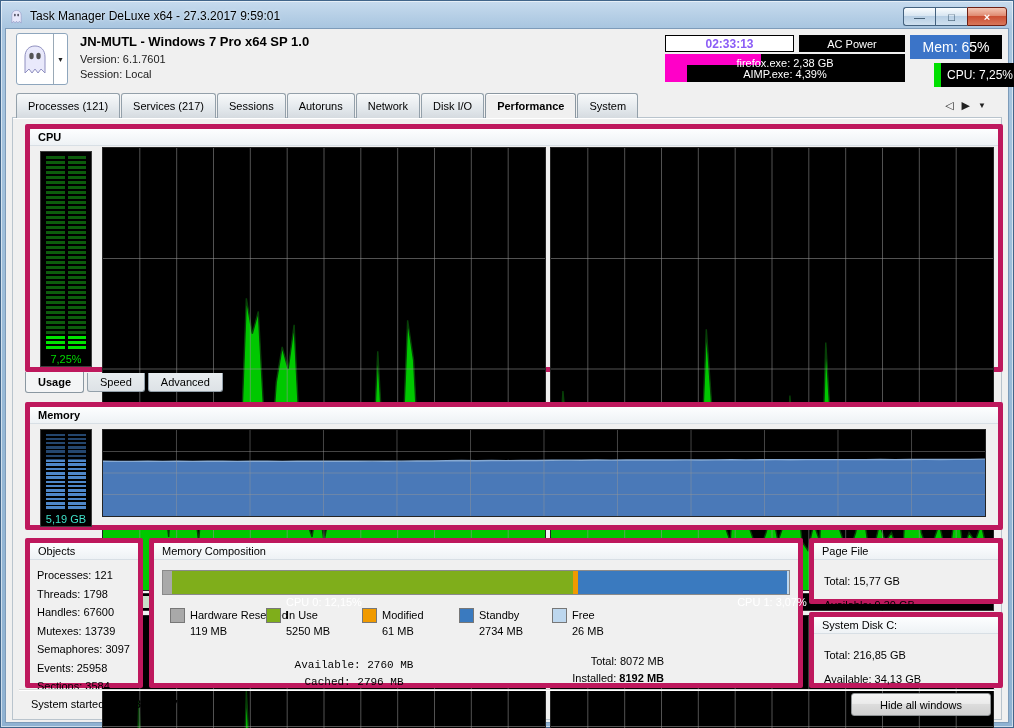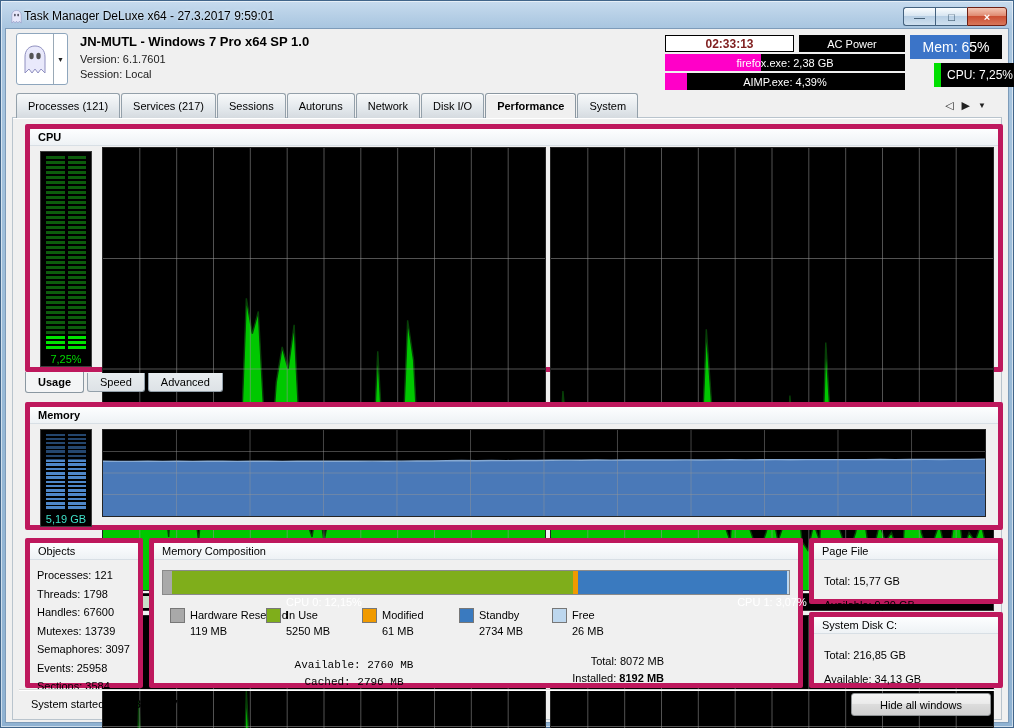--- a/index.html
+++ b/index.html
@@ -1,20 +1,20 @@
 <!DOCTYPE html>
 <html><head>
 <meta charset="utf-8">
 <style>
   * { margin:0; padding:0; box-sizing:border-box; }
   html,body { background:#c8c8c8; font-family:"Liberation Sans", sans-serif; }
   .window{position:relative;width:1014px;height:728px;
     background:linear-gradient(#c7dbee,#a9c6e0 26px,#96b8d6 60%,#8fb2d2);
     border:1px solid #41658a; box-shadow:inset 0 0 0 1px rgba(255,255,255,.55); font-size:11px; color:#000;}
-  .titlebar{position:absolute;left:8px;top:4px;right:130px;height:22px;display:flex;align-items:center;
+  .titlebar{position:absolute;left:8px;top:4px;right:130px;height:22px;display:flex;align-items:center;gap:6px;
     font-size:12px; text-shadow:0 0 3px #eaf3fb;}
   .winbtns{position:absolute;right:6px;top:6px;display:flex;}
   .wbtn{width:32px;height:19px;display:flex;align-items:center;justify-content:center;
     border:1px solid #44627f;border-right-width:0;background:linear-gradient(#fbfdfe,#d8e6f2 45%,#b8cfe4 50%,#cfe0ef);
     font-size:11px;color:#1c3s;color:#1d3síd;color:#1d3a52;cursor:default;}
   .wbtn:first-child{border-radius:3px 0 0 3px;}
   .wbtn.close{border-right-width:1px;border-radius:0 3px 3px 0;width:40px;
     background:linear-gradient(#f4c6b4,#e08b72 45%,#cc4f33 50%,#d8775a);color:#fff;font-weight:bold;border-color:#6e2014;}
   .client{position:absolute;left:4px;top:27px;right:4px;bottom:4px;background:#f0f0f0;border:1px solid #7d9bb9;}
 
@@ -25,24 +25,24 @@
   .appbtn .dd{width:14px;border-left:1px solid #9aa9b6;display:flex;align-items:center;justify-content:center;
     font-size:7px;color:#222;}
   .hostinfo{position:absolute;left:74px;top:5px;line-height:15px;}
   .hostinfo .l1{font-size:13px;font-weight:bold;margin-bottom:3px;}
   .hostinfo .l2{color:#1a1a1a;}
 
   
   .ib{position:absolute;color:#fff;background:#000;overflow:hidden;display:flex;align-items:center;justify-content:center;}
   .ib .fill{position:absolute;left:0;top:0;bottom:0;}
   .ib span{position:relative;z-index:1;}
-  .uptime{left:659px;top:6px;width:129px;height:17px;background:#fff;color:#7f1d1d;font-weight:bold;font-size:12px;border:1px solid #000;}
+  .uptime{left:659px;top:6px;width:129px;height:17px;background:#fff;color:#8b5cf6;font-weight:bold;font-size:12px;border:1px solid #000;}
   .acpower{left:793px;top:6px;width:106px;height:17px;}
   .ffbar{left:659px;top:25px;width:240px;height:17px;}
-  .aimpbar{left:659px;top:44px;width:240px;height:17px;}
+  .aimpbar{left:659px;top:36px;width:240px;height:17px;}
   .membox{left:904px;top:6px;width:92px;height:24px;font-size:14px;}
   .cpubox{left:904px;top:34px;width:92px;height:24px;font-size:12px;margin-left:24px;}
   .f-magenta{background:#ff00c8;}
   .f-blue{background:#3b74c8;}
   .f-green{background:#00e000;}
 
   
   .tabstrip{position:absolute;left:10px;top:66px;height:23px;display:flex;align-items:flex-end;z-index:3;}
   .tab{height:20px;padding:12px 11px;display:flex;align-items:center;margin-right:1px;
     background:linear-gradient(#f7f9fa,#e3e8ec 60%,#d5dbe0);border:1px solid #93a0aa;border-bottom:none;

